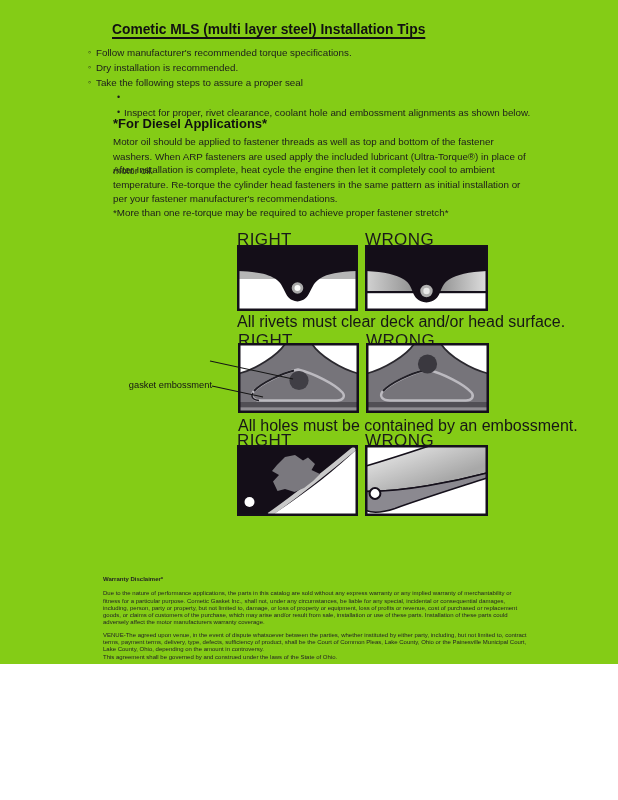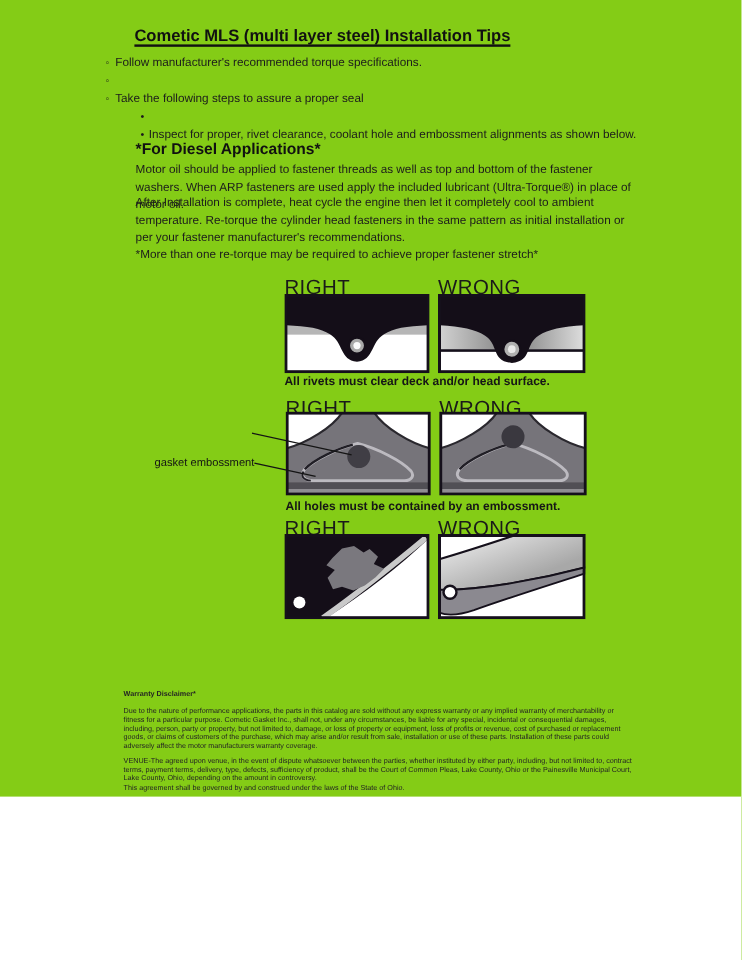--- a/index.html
+++ b/index.html
@@ -10,21 +10,21 @@
          text-decoration:underline;text-underline-offset:3px;text-decoration-thickness:1.5px;}
   .bullets{left:88px;top:45px;font-size:9.8px;line-height:15px;color:#1c1c1c;}
   .brow{display:flex;}
   .brow .mk{width:8px;flex:0 0 8px;font-size:9px;}
   .brow.sub{margin-left:29px;}
   .brow.sub .mk{width:7px;flex:0 0 7px;}
   .dheading{left:113px;top:116px;font-size:13px;font-weight:bold;color:#111;}
   .para{left:113px;width:422px;font-size:9.8px;line-height:14.6px;color:#1c1c1c;}
   .p1{top:135px;} .p2{top:163px;} .p3{top:206px;}
   .dglabel{top:0;font-size:17px;color:#1a1a1a;letter-spacing:.4px;text-align:left;}
-  .caption{font-size:10px;font-weight:700;color:#161616;}
+  .caption{font-size:16px;font-weight:400;color:#161616;}
   .ann{font-size:9.3px;line-height:11px;color:#141414;text-align:right;}
   .footer{left:387px;top:720px;font-size:19px;color:#333;letter-spacing:.2px;}
   .legal{left:103px;top:576px;width:427px;font-size:6px;line-height:7.3px;color:#242424;}
   .legal .lp{margin:0 0 5px 0;}
   .legal .lp0{margin:0;}
   .legal .lh{font-weight:bold;margin:0 0 7px 0;}
   svg{display:block;}
 </style>
 </head>
 <body>
@@ -33,20 +33,21 @@
 
   <div class="abs title">Cometic MLS (multi layer steel) Installation Tips</div>
 
   <div class="abs bullets">
     <div class="brow">
       <span class="mk">◦</span>
       <span>Follow manufacturer's recommended torque specifications.</span>
     </div>
     <div class="brow">
       <span class="mk">◦</span>
+      <span>Dry installation is recommended.</span>
     </div>
     <div class="brow">
       <span class="mk">◦</span>
       <span>Take the following steps to assure a proper seal</span>
     </div>
     <div class="brow sub">
       <span class="mk">•</span>
     </div>
     <div class="brow sub">
       <span class="mk">•</span>

